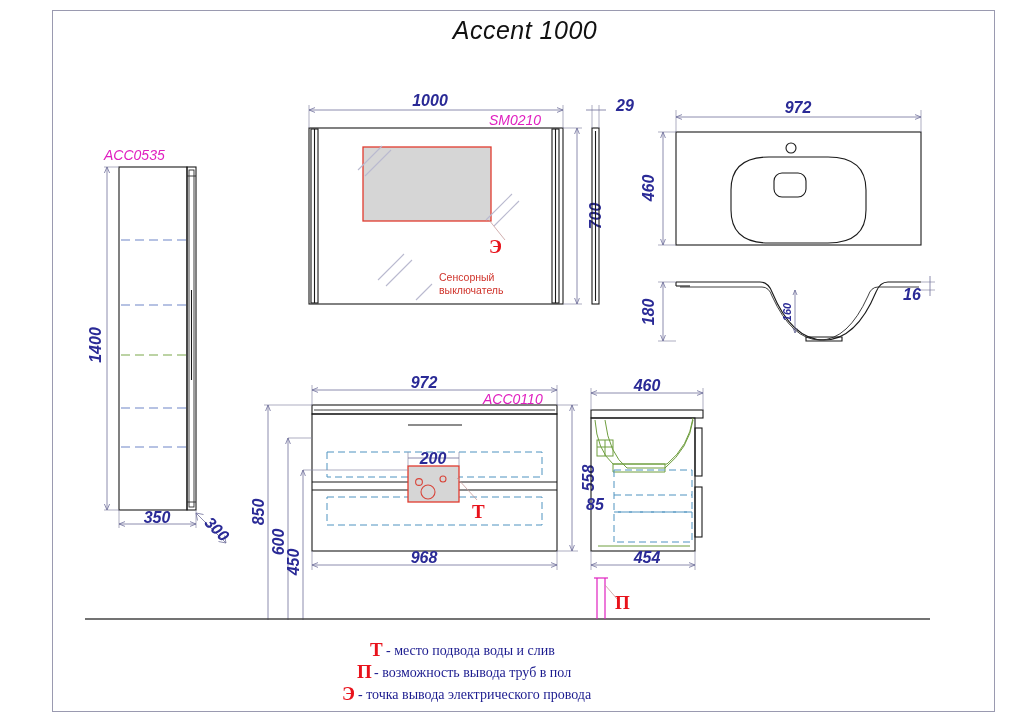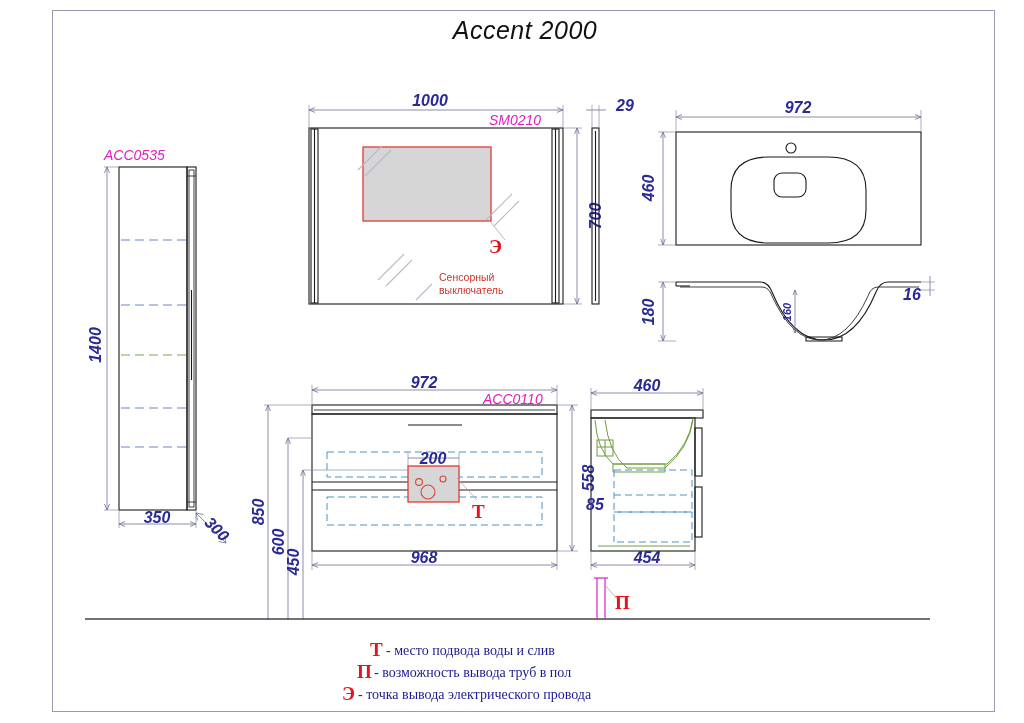--- a/index.html
+++ b/index.html
@@ -33,21 +33,21 @@
   .floor{fill:none;stroke:#444;stroke-width:1.6;}
   .pipe{fill:none;stroke:#e020c0;stroke-width:1.2;}
 </style>
 </head>
 <body>
 
 <div id="sheet">
 
   <div class="pageframe"></div>
 
-  <div class="title">Accent 2000</div>
+  <div class="title">Accent 1000</div>
 
   <svg width="1024" height="723">
 
     <g>
 
       <rect class="obj" x="119" y="167" width="68" height="343"></rect>
 
       <rect class="obj" x="187" y="167" width="9" height="343"></rect>
       <rect class="objthin" x="189" y="170" width="5" height="337"></rect>
 

